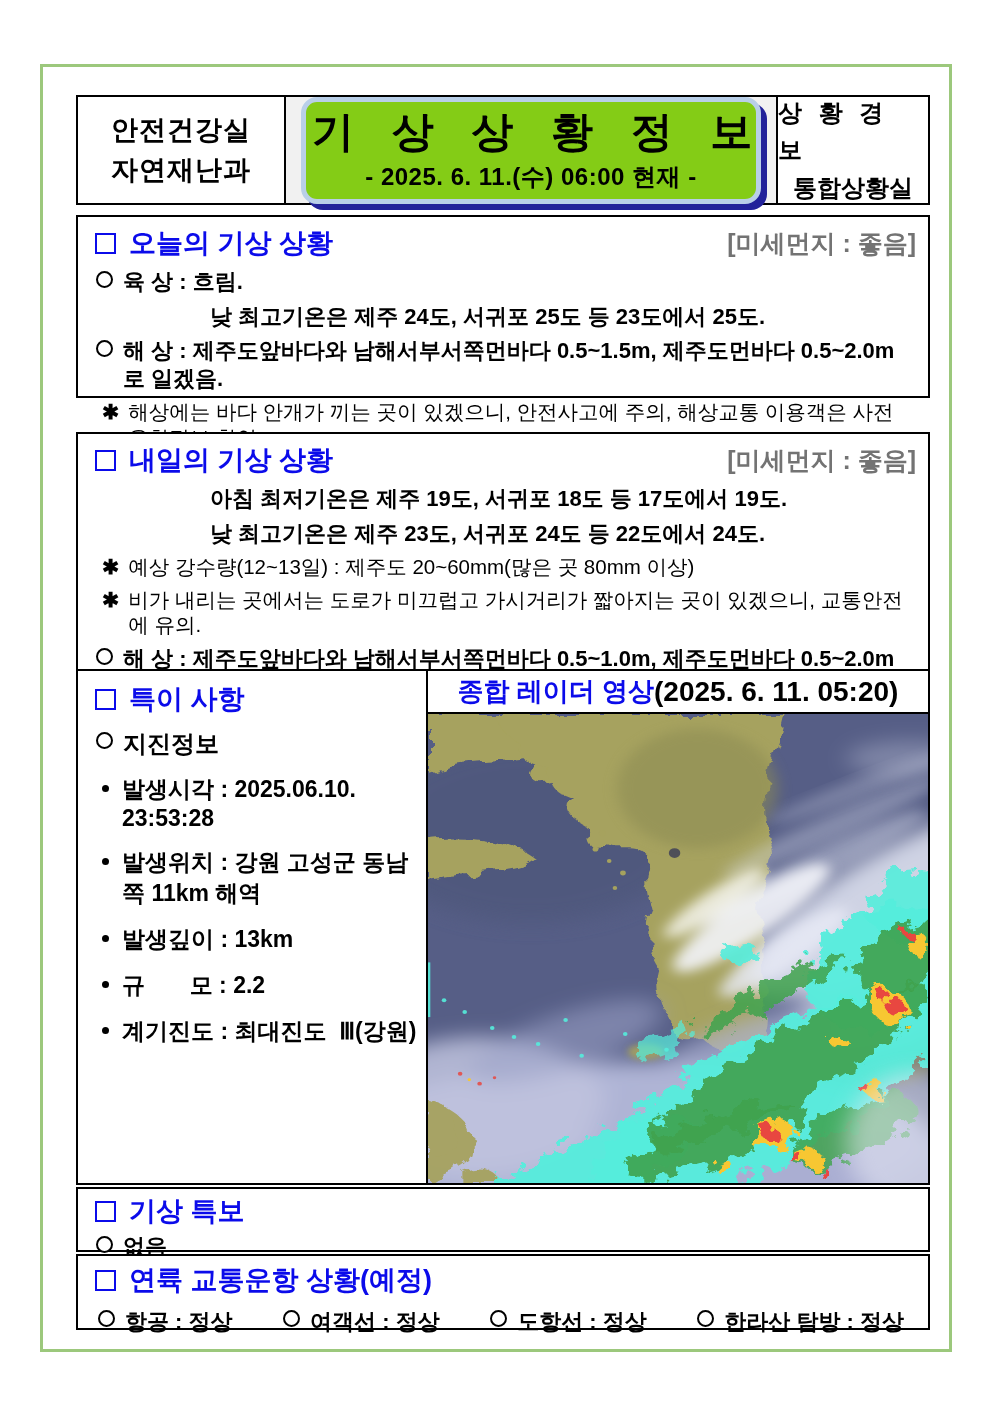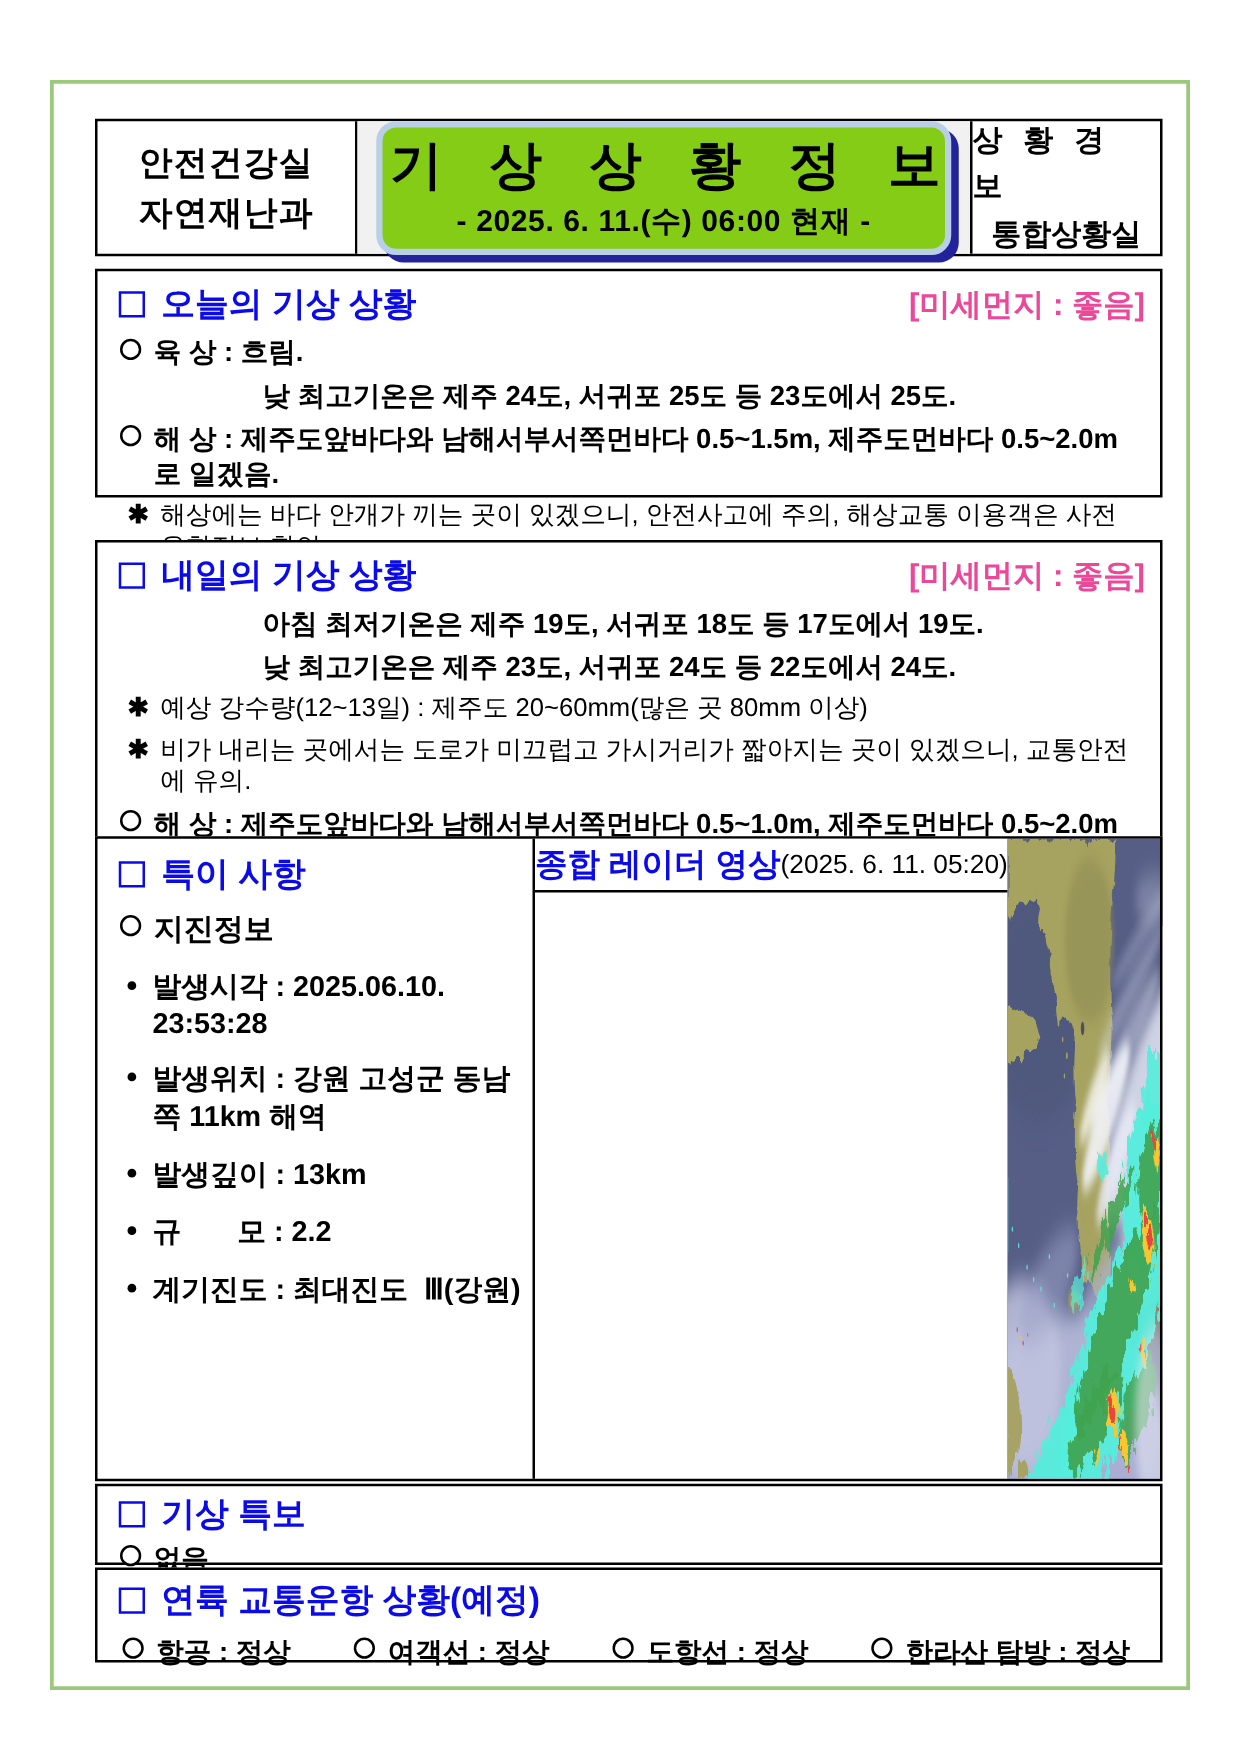--- a/index.html
+++ b/index.html
@@ -26,36 +26,36 @@
        padding:8px 12px 0 12px;background:#fff;}
   #sec-today{top:215px;height:183px;}
   #sec-tomorrow{top:384px;height:309px;margin-top:48px;}
   #sec-special{top:669px;height:516px;padding:0;}
   #sec-warning{top:1187px;height:65px;padding-top:4px;}
   #sec-traffic{top:1254px;height:76px;padding-top:6px;}
 
   .sec-head{display:flex;align-items:center;}
   .sq{width:17px;height:17px;border:2px solid #0B0BEA;margin:0 13px 0 5px;flex:0 0 auto;}
   .sec-title{color:#0B0BEA;font-weight:bold;font-size:27px;white-space:nowrap;}
-  .badge{margin-left:auto;color:#ec4899;font-weight:bold;font-size:25px;white-space:nowrap;}
+  .badge{margin-left:auto;color:#737373;font-weight:bold;font-size:25px;white-space:nowrap;}
 
   .ln{display:flex;align-items:flex-start;margin-top:7px;font-size:22px;font-weight:bold;line-height:1.25;}
   .ci{flex:0 0 17px;width:17px;height:17px;border:2.5px solid #000;border-radius:50%;
       margin:3px 10px 0 6px;box-sizing:border-box;background:#fff;}
   .ln.cont{padding-left:120px;}
   .ln.note{font-weight:normal;font-size:20.5px;}
   .mk{margin:0 9px 0 12px;font-weight:bold;flex:0 0 auto;}
 
   
   #sec-special{display:flex;}
   .sp-left{width:348px;padding:10px 8px 0 12px;box-sizing:border-box;}
-  .sp-right{flex:1;border-left:2px solid #000;display:flex;flex-direction:row;min-width:0;}
+  .sp-right{flex:1;border-left:2px solid #000;display:flex;flex-direction:column;min-width:0;}
   .r-head{height:41px;border-bottom:2px solid #000;display:flex;align-items:center;justify-content:center;background:#fff;}
   .r-title{color:#0B0BEA;font-weight:bold;font-size:26px;white-space:nowrap;}
-  .r-time{font-weight:normal;font-size:21px;white-space:nowrap;}
+  .r-time{font-weight:bold;font-size:28px;white-space:nowrap;}
   .r-img{flex:1;overflow:hidden;background:#565E86;}
   .r-img svg{width:100%;height:100%;display:block;}
   .eq{font-size:24px;margin-top:12px;}
   .eq-item{display:flex;align-items:flex-start;margin-top:15px;font-size:23px;font-weight:bold;}
   .dot{flex:0 0 7px;width:7px;height:7px;border-radius:50%;background:#000;margin:11px 13px 0 12px;}
   .pre{white-space:pre-wrap;}
 
   
   .t-row{display:flex;margin-top:9px;padding:0 12px 0 2px;justify-content:space-between;}
   .t{display:flex;align-items:flex-start;font-size:22px;font-weight:bold;}

